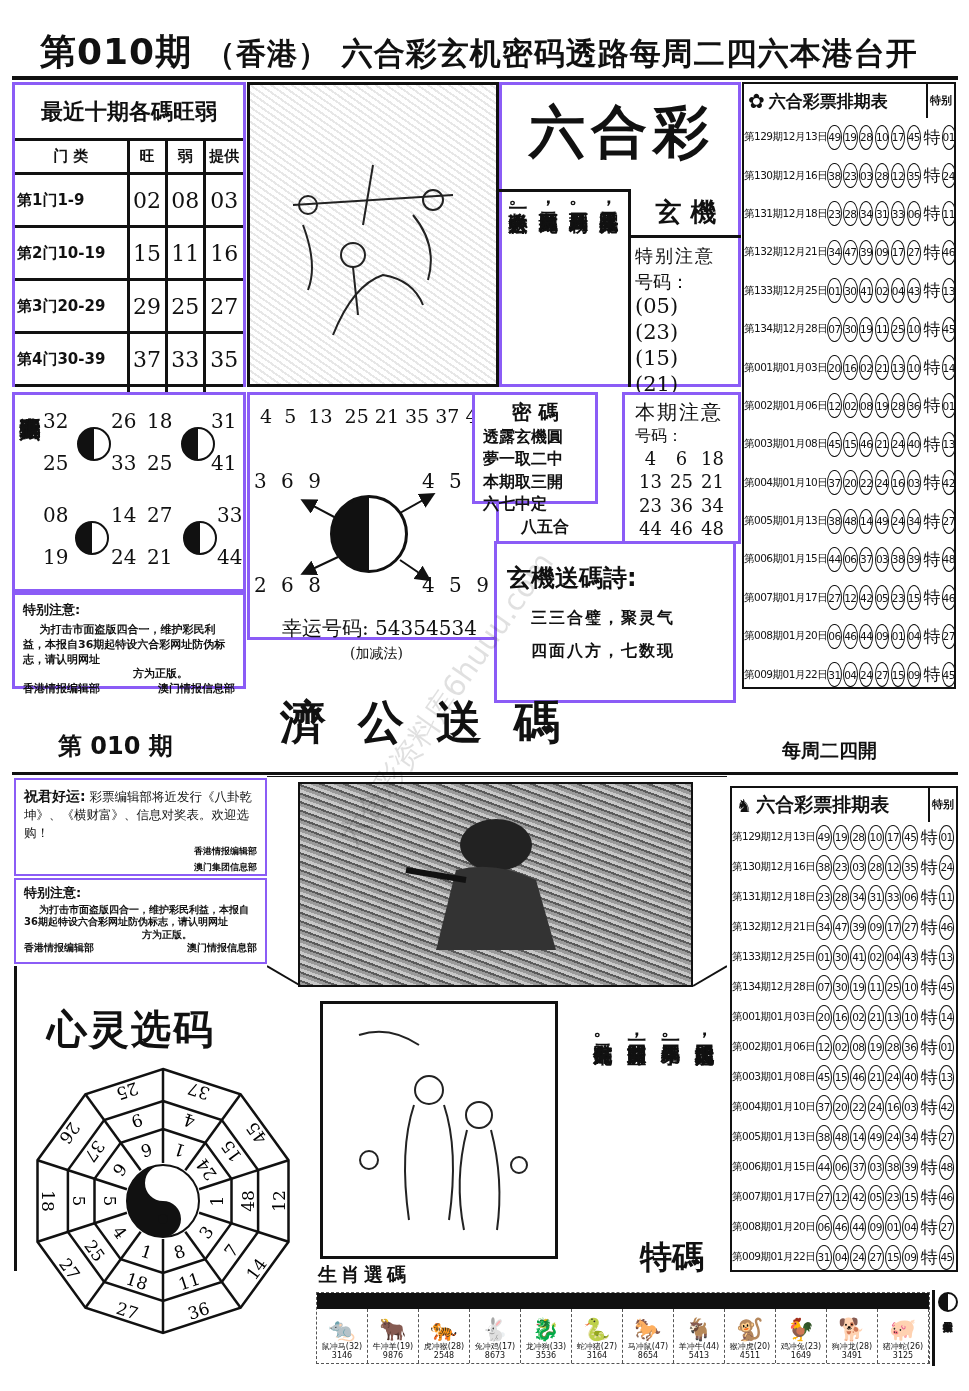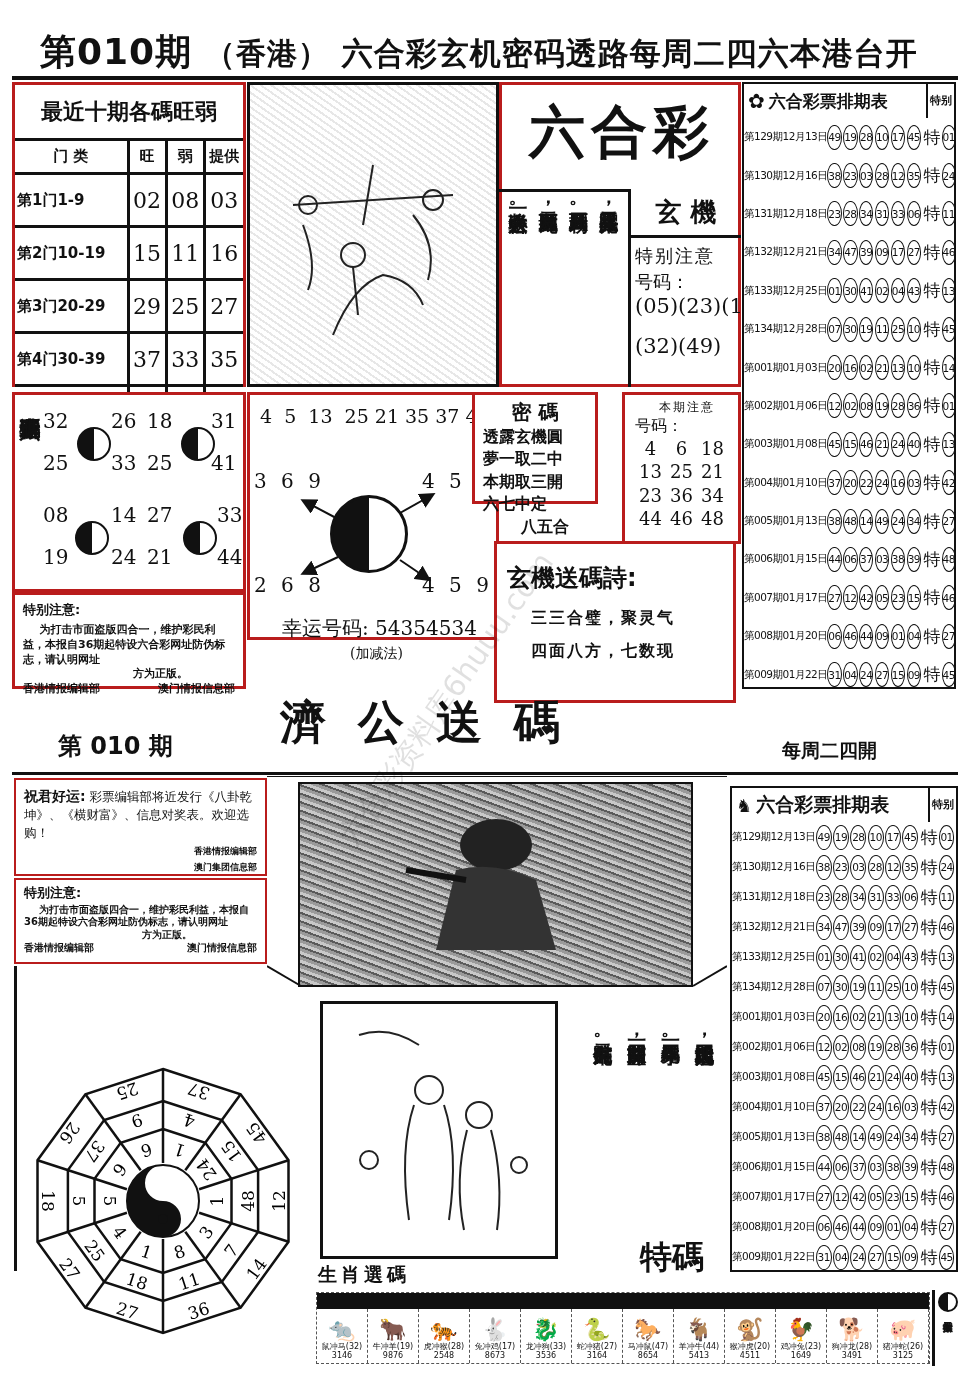--- a/index.html
+++ b/index.html
@@ -1,18 +1,18 @@
 <!DOCTYPE html>
 <html><head>
 <meta charset="utf-8">
 <style>
 *{box-sizing:border-box;margin:0;padding:0}
 body{width:969px;height:1391px;background:#fff;color:#111;font-family:"DejaVu Serif","Liberation Serif",serif;position:relative;overflow:hidden}
 .abs{position:absolute}
-.box{position:absolute;border:3px solid #b91c1c;background:#fff}
+.box{position:absolute;border:3px solid #8b5cf6;background:#fff}
 .headline{font-family:"DejaVu Sans","Liberation Sans",sans-serif;font-weight:bold;font-size:34px;letter-spacing:1px;white-space:nowrap}
 .rule{position:absolute;height:4px;background:#111}
 table{border-collapse:collapse}
 .wr td{border:3px solid #111;text-align:center;font-size:22px;height:53px}
 .wr th{border:3px solid #111;font-size:15px;height:34px;font-weight:bold}
 .wr .rowlbl{font-family:"DejaVu Sans","Liberation Sans",sans-serif;font-weight:bold;font-size:15px;text-align:left;padding-left:2px;white-space:nowrap}
 .vert{writing-mode:vertical-rl;text-orientation:upright;font-weight:bold;line-height:1.15}
 .sched{position:absolute;border:2px solid #111;background:#fff}
 .sched .hd{display:flex;align-items:center;height:34px;border-bottom:0;padding-left:4px;font-family:"DejaVu Sans","Liberation Sans",sans-serif;font-weight:bold;font-size:20px}
 .sched .hd .sp{margin-left:auto;width:28px;border-left:2px solid #111;font-size:11px;line-height:1.1;text-align:center;height:100%;display:flex;align-items:center;justify-content:center}
@@ -106,21 +106,21 @@
       <div class="vert">星光耀眼三二来，</div>
       <div class="vert">百鸟朝凤四八开。</div>
       <div class="vert">凤调雨顺二九发，</div>
       <div class="vert">一六联合必中奖。</div>
     </div>
   </div>
   <div style="position:absolute;left:134px;top:110px;width:100px;text-align:center;font-family:'DejaVu Sans','Liberation Sans',sans-serif;font-weight:900;font-size:26px;">玄 機</div>
   <div style="position:absolute;left:126px;top:150px;width:113px;height:152px;border-top:3px solid #111;border-left:3px solid #111;padding:6px 4px;">
     <div style="font-size:18px;letter-spacing:2px;">特别注意</div>
     <div style="font-size:18px;margin-top:2px;">号码：</div>
-    <div style="display:grid;grid-template-columns:1fr 1fr 1fr 1fr;font-size:21px;row-gap:16px;">
+    <div style="display:grid;grid-template-columns:1fr;font-size:21px;row-gap:2px;">
       <span>(05)</span>
       <span>(23)</span>
       <span>(15)</span>
       <span>(21)</span>
       <span>(32)</span>
       <span>(49)</span>
     </div>
   </div>
 </div>
 
@@ -371,21 +371,21 @@
 <div class="box" style="left:472px;top:392px;width:126px;height:112px;padding:4px 8px;">
   <div style="text-align:center;font-size:20px;font-weight:bold;">密 碼</div>
   <div style="font-size:16px;font-weight:bold;line-height:1.4;">透露玄機圓</div>
   <div style="font-size:16px;font-weight:bold;line-height:1.4;">夢一取二中</div>
   <div style="font-size:16px;font-weight:bold;line-height:1.4;">本期取三開</div>
   <div style="font-size:16px;font-weight:bold;line-height:1.4;">六七中定</div>
   <div style="font-size:16px;font-weight:bold;line-height:1.4;padding-left:38px;">八五合</div>
 </div>
 
 <div class="box" style="left:622px;top:392px;width:119px;height:152px;padding:4px 10px;">
-  <div style="font-size:12px;letter-spacing:2px;margin-left:24px;">本期注意</div>
+  <div style="font-size:20px;letter-spacing:2px;">本期注意</div>
   <div style="font-size:16px;">号码：</div>
   <div style="display:grid;grid-template-columns:repeat(3,1fr);font-size:18px;line-height:1.3;text-align:center;">
     <span>4</span>
     <span>6</span>
     <span>18</span>
     <span>13</span>
     <span>25</span>
     <span>21</span>
     <span>23</span>
     <span>36</span>
@@ -609,20 +609,21 @@
         <span class="ball">27</span>
         <span class="ball">15</span>
         <span class="ball">09</span>
         <span class="te">特</span>
         <span class="ball">45</span>
       </div>
     </div>
 </div>
 
 <div class="abs" style="left:14px;top:966px;width:285px;height:305px;border-left:3px solid #111;">
+  <div style="position:absolute;left:30px;top:36px;font-family:'DejaVu Sans','Liberation Sans',sans-serif;font-weight:900;font-size:40px;letter-spacing:2px;">心灵选码</div>
   <svg style="position:absolute;left:16px;top:94px;" width="260" height="282" viewBox="-130 -141 260 282">
       <polygon points="0.0,-72.0 42.3,-58.2 68.5,-22.2 68.5,22.2 42.3,58.2 0.0,72.0 -42.3,58.2 -68.5,22.2 -68.5,-22.2 -42.3,-58.2" fill="none" stroke="#111" stroke-width="2.5"></polygon>
       <polygon points="0.0,-100.0 58.8,-80.9 95.1,-30.9 95.1,30.9 58.8,80.9 0.0,100.0 -58.8,80.9 -95.1,30.9 -95.1,-30.9 -58.8,-80.9" fill="none" stroke="#111" stroke-width="2.5"></polygon>
       <polygon points="0.0,-132.0 77.6,-106.8 125.5,-40.8 125.5,40.8 77.6,106.8 0.0,132.0 -77.6,106.8 -125.5,40.8 -125.5,-40.8 -77.6,-106.8" fill="none" stroke="#111" stroke-width="2.5"></polygon>
       <line x1="0.0" y1="-38.0" x2="0.0" y2="-132.0" stroke="#111" stroke-width="2.5"></line>
       <line x1="22.3" y1="-30.7" x2="77.6" y2="-106.8" stroke="#111" stroke-width="2.5"></line>
       <line x1="36.1" y1="-11.7" x2="125.5" y2="-40.8" stroke="#111" stroke-width="2.5"></line>
       <line x1="36.1" y1="11.7" x2="125.5" y2="40.8" stroke="#111" stroke-width="2.5"></line>
       <line x1="22.3" y1="30.7" x2="77.6" y2="106.8" stroke="#111" stroke-width="2.5"></line>
       <line x1="0.0" y1="38.0" x2="0.0" y2="132.0" stroke="#111" stroke-width="2.5"></line>

